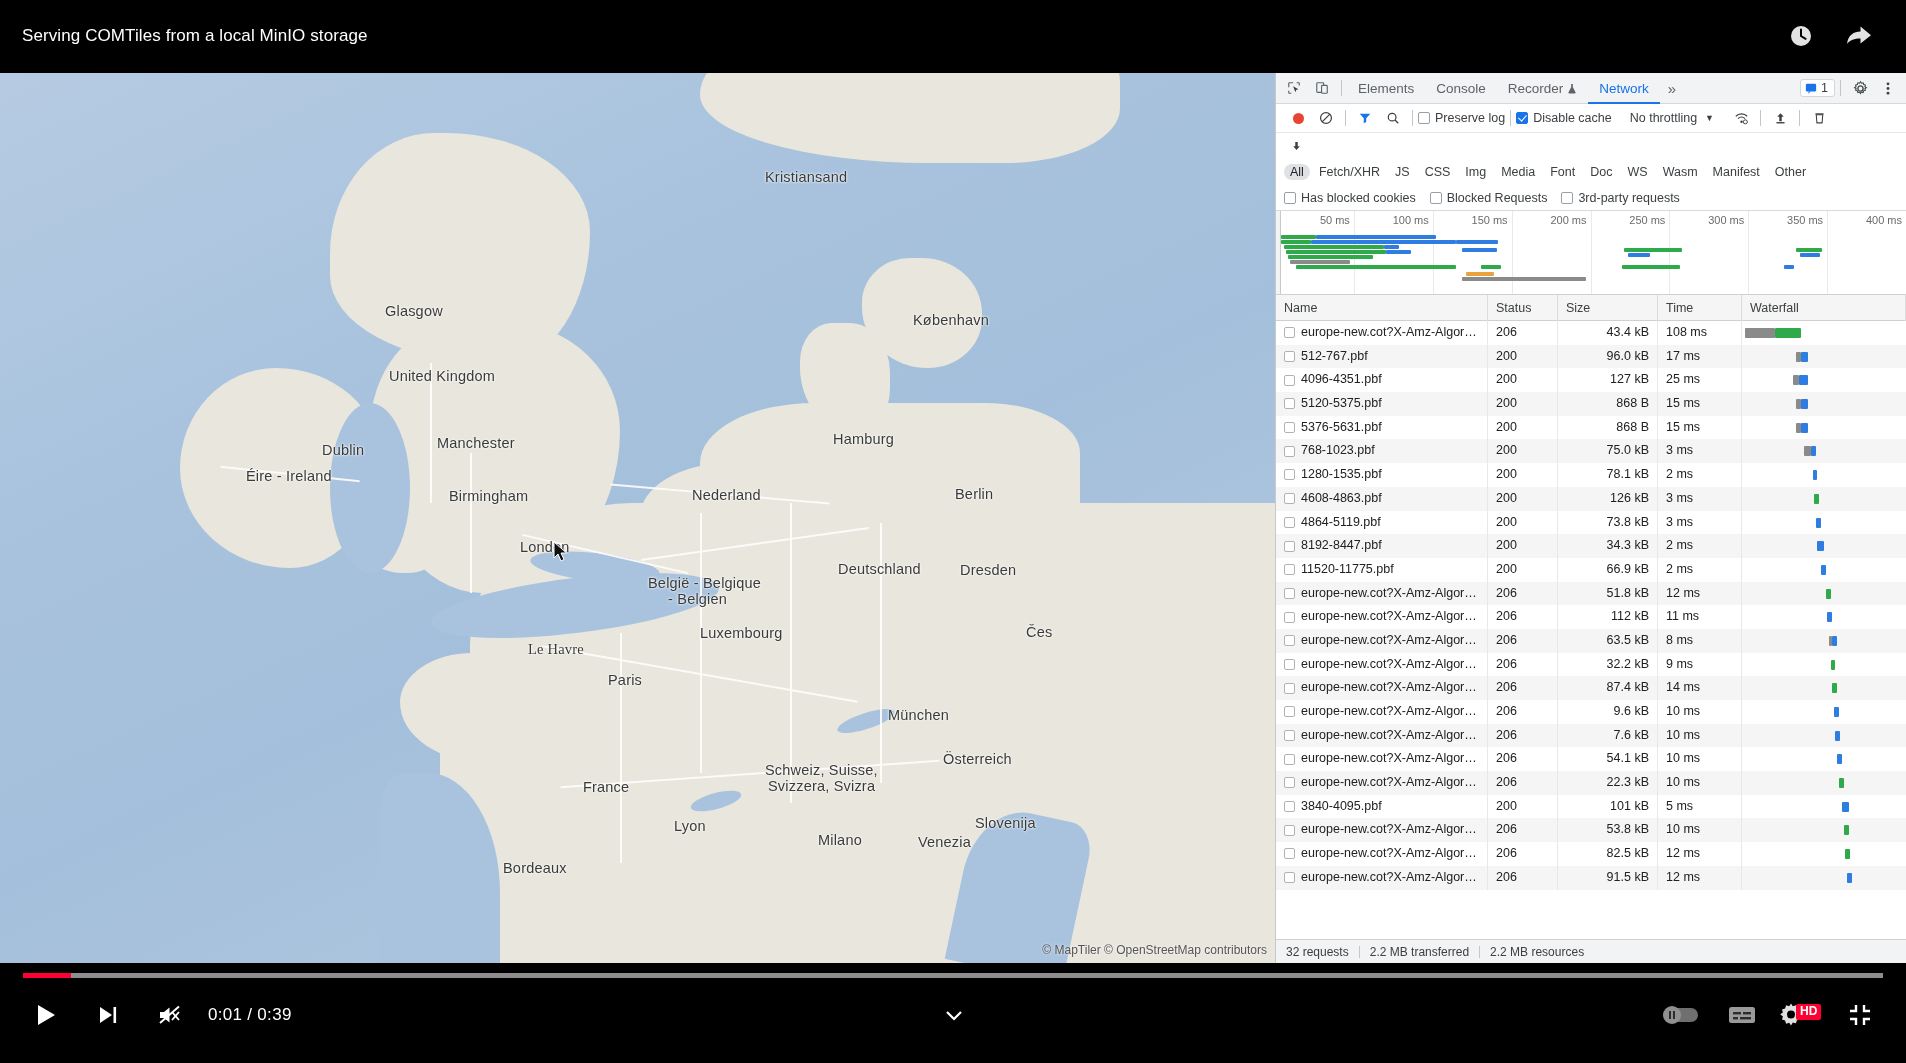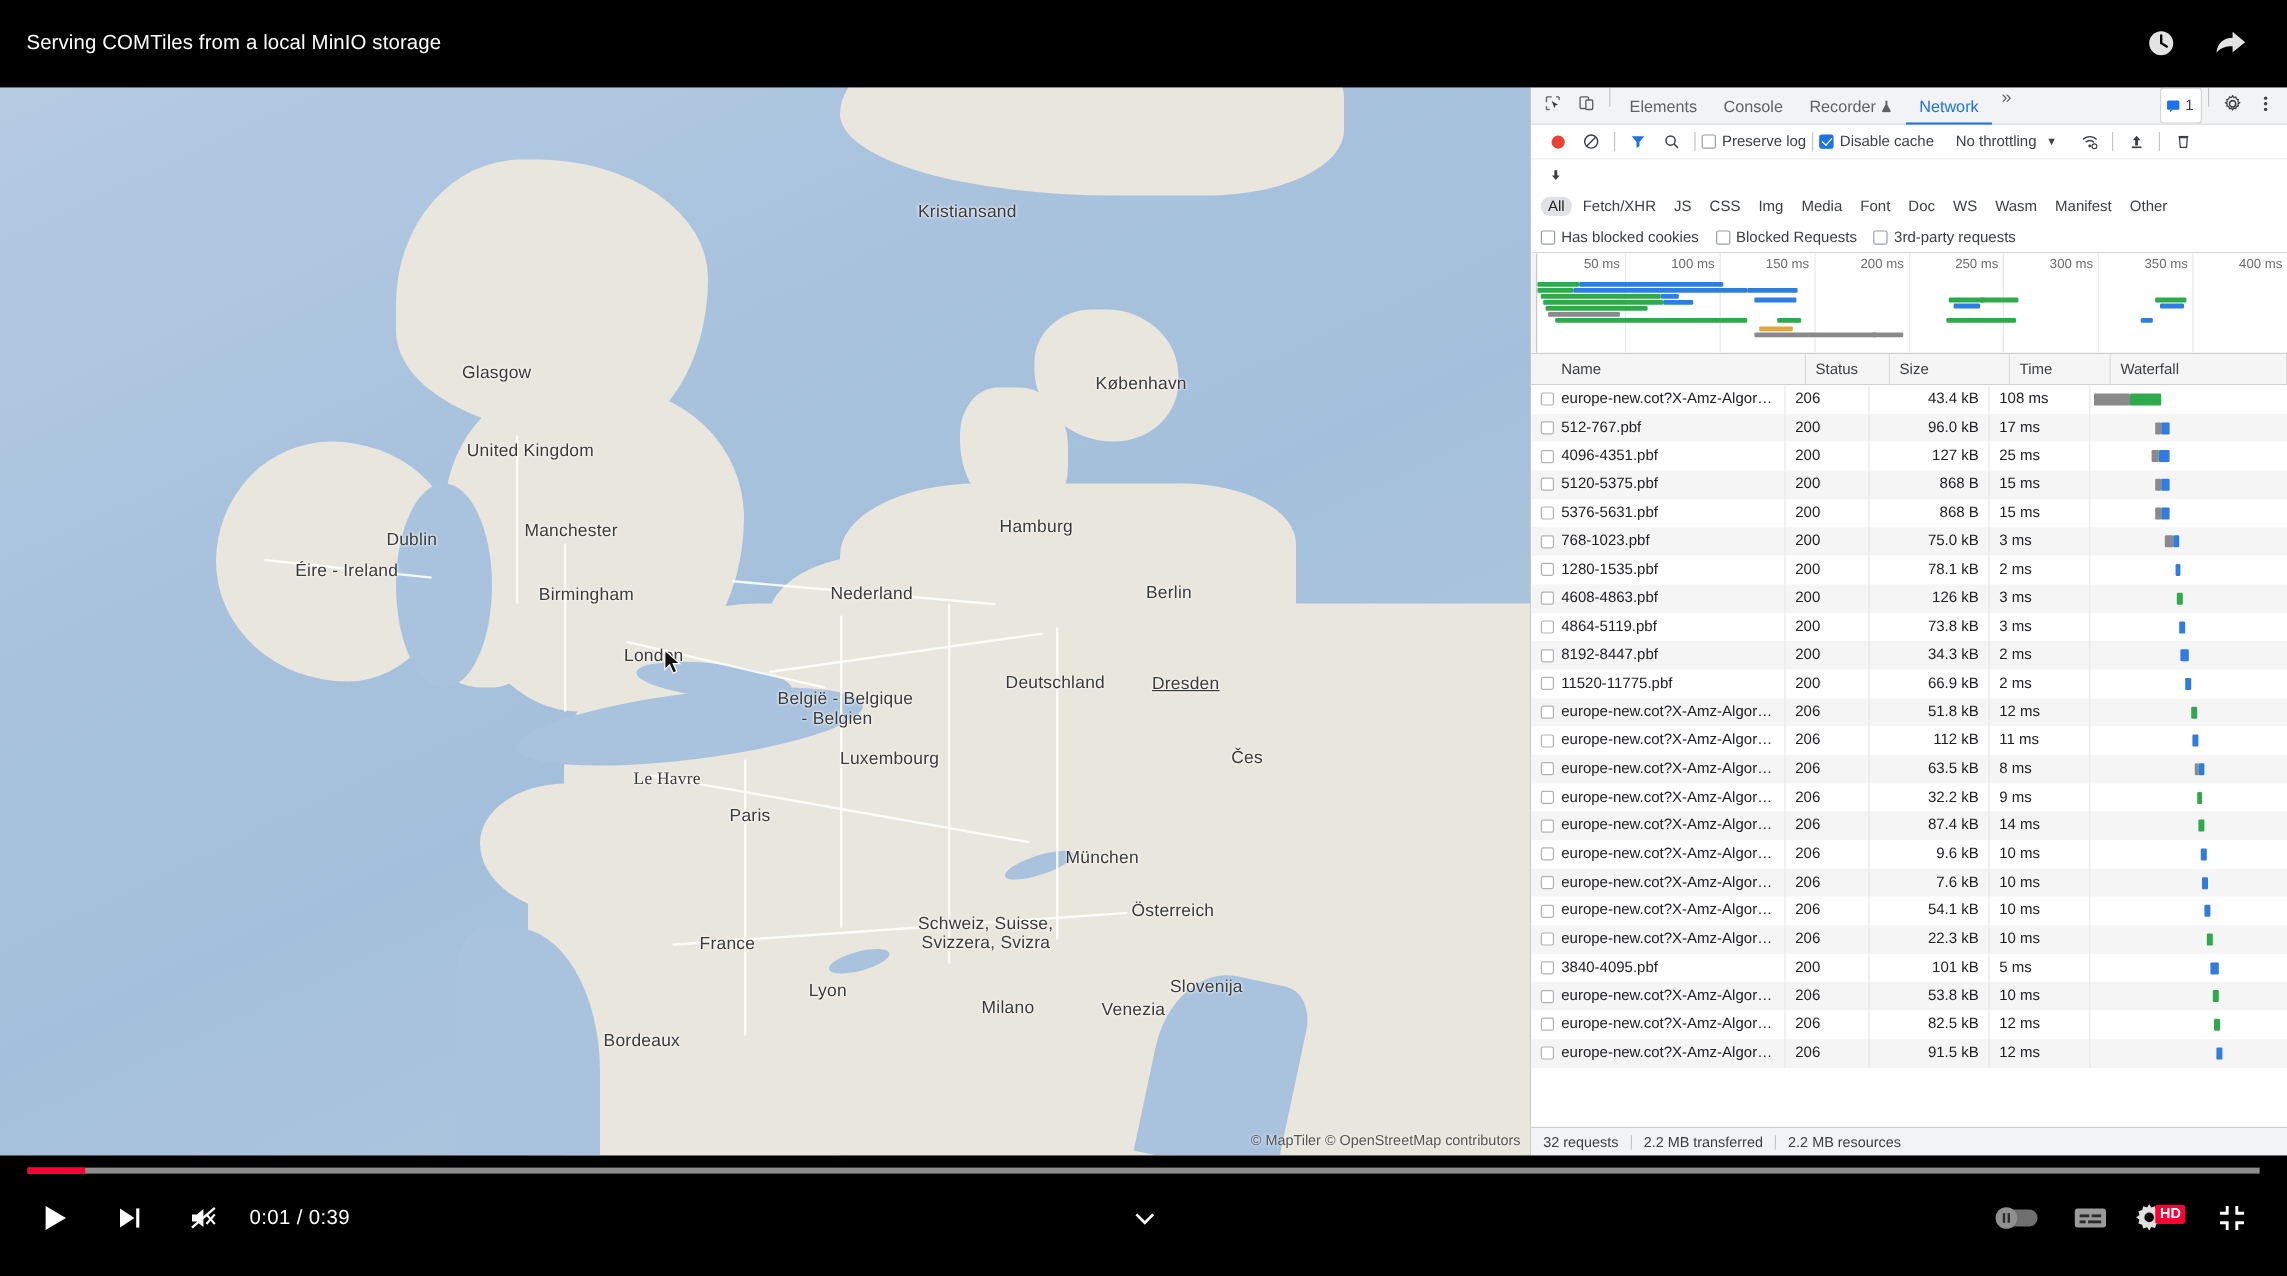--- a/index.html
+++ b/index.html
@@ -52,21 +52,21 @@
   .cursor-arrow { position: absolute; width: 0; height: 0; z-index: 9; }
 
   
   .devtools {
     position: absolute; left: 1275px; top: 0; width: 631px; height: 890px;
     background: #fff; border-left: 1px solid #c9c9c9;
     font-family: "Liberation Sans", sans-serif; font-size: 13.5px; color: #202124;
     display: flex; flex-direction: column; overflow: hidden;
   }
   .dt-tabbar {
-    display: flex; height: 31px; flex: 0 0 31px;
+    display: flex; align-items: center; height: 31px; flex: 0 0 31px;
     background: #f1f3f4; border-bottom: 1px solid #d7d8da; padding: 0 4px;
   }
   .dt-icbtn { width: 28px; height: 26px; display: flex; align-items: center; justify-content: center; cursor: pointer; }
   .dt-vsep { width: 1px; height: 16px; background: #c4c7c5; margin: 0 5px; }
   .dt-tab {
     padding: 0 11px; height: 31px; line-height: 31px; font-size: 13.5px;
     color: #5f6368; cursor: pointer; white-space: nowrap; display: flex; align-items: center; gap: 4px;
   }
   .dt-tab.active { color: #1a73e8; box-shadow: inset 0 -2px 0 #1a73e8; }
   .dt-more { padding: 0 8px; color: #5f6368; font-size: 15px; cursor: pointer; }
@@ -128,21 +128,21 @@
   .ov-bars { position: absolute; left: 0; top: 20px; right: 0; bottom: 0; }
   .ov-bar { position: absolute; height: 4px; border-radius: 1px; }
   .ov-left-handle {
     position: absolute; left: 0; top: 0; bottom: 0; width: 5px; background: #f1f3f4;
     border-right: 1px solid #c9c9c9; cursor: ew-resize;
   }
 
   
   .tbl-head {
     display: flex; flex: 0 0 26px; height: 26px; align-items: center;
-    background: #f5f5f5; border-bottom: 1px solid #d0d0d0; font-size: 12.5px; color: #3c4043; padding-left: 17px;
+    background: #f5f5f5; border-bottom: 1px solid #d0d0d0; font-size: 12.5px; color: #3c4043;
   }
   .th { padding: 0 8px; border-right: 1px solid #dcdcdc; height: 26px; line-height: 26px; cursor: pointer; }
   .th.name { width: 212px; flex: 0 0 212px; }
   .th.status { width: 70px; flex: 0 0 70px; }
   .th.size { width: 100px; flex: 0 0 100px; }
   .th.time { width: 84px; flex: 0 0 84px; }
   .th.wf { flex: 1 1 auto; }
   .tbl-body { flex: 1 1 auto; overflow: hidden; background: #fff; }
   .tr { display: flex; height: 23.7px; align-items: center; font-size: 12.5px; color: #202124; }
   .tr:nth-child(even) { background: #f5f5f5; }
@@ -240,21 +240,21 @@
         <div class="maplabel" style="left:389px;top:294px;">United Kingdom</div>
         <div class="maplabel" style="left:437px;top:361px;">Manchester</div>
         <div class="maplabel" style="left:833px;top:357px;">Hamburg</div>
         <div class="maplabel" style="left:322px;top:368px;">Dublin</div>
         <div class="maplabel" style="left:246px;top:394px;">Éire - Ireland</div>
         <div class="maplabel" style="left:692px;top:413px;">Nederland</div>
         <div class="maplabel" style="left:955px;top:412px;">Berlin</div>
         <div class="maplabel" style="left:449px;top:414px;">Birmingham</div>
         <div class="maplabel" style="left:520px;top:465px;">London</div>
         <div class="maplabel" style="left:838px;top:487px;">Deutschland</div>
-        <div class="maplabel" style="left:960px;top:488px;text-decoration:underline;">Dresden</div>
+        <div class="maplabel" style="left:960px;top:488px;">Dresden</div>
         <div class="maplabel" style="left:648px;top:501px;">België - Belgique</div>
         <div class="maplabel" style="left:668px;top:517px;">- Belgien</div>
         <div class="maplabel" style="left:1026px;top:550px;">Čes</div>
         <div class="maplabel" style="left:700px;top:551px;">Luxembourg</div>
         <div class="maplabel" style="left:528px;top:567px;font-family:Liberation Serif, serif;">Le Havre</div>
         <div class="maplabel" style="left:608px;top:598px;">Paris</div>
         <div class="maplabel" style="left:888px;top:633px;">München</div>
         <div class="maplabel" style="left:943px;top:677px;">Österreich</div>
         <div class="maplabel" style="left:765px;top:688px;">Schweiz, Suisse,</div>
         <div class="maplabel" style="left:768px;top:704px;">Svizzera, Svizra</div>

